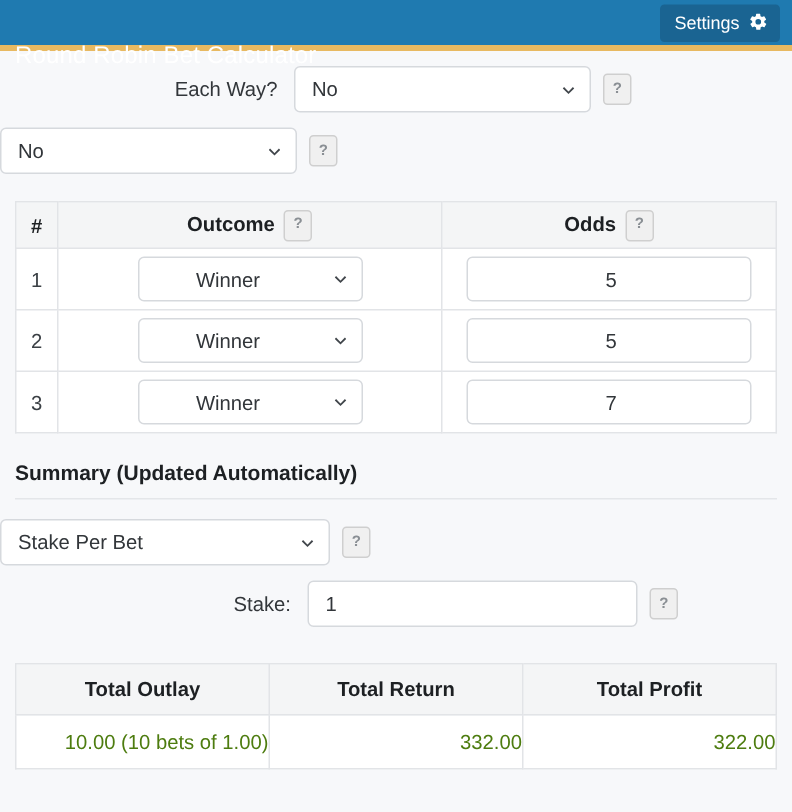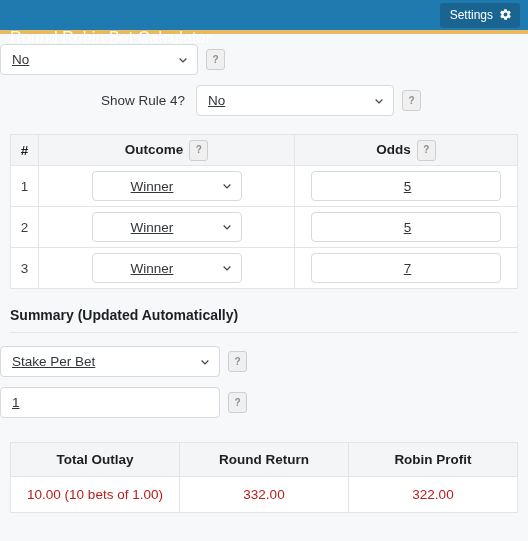--- a/index.html
+++ b/index.html
@@ -74,21 +74,20 @@
     box-sizing: border-box;
     background: #ffffff;
     border: 1px solid #d6d9dd;
     border-radius: 4px;
     display: flex;
     align-items: center;
     padding: 0 8px 0 11px;
     font-size: 13.5px;
     color: #32363a;
     cursor: pointer;
-    text-decoration: underline;
   }
   .control .value { flex: 1; white-space: nowrap; }
   .chev {
     width: 12px;
     height: 12px;
     flex: 0 0 auto;
   }
   .chev svg { display: block; }
   .text-input {
     cursor: text;
@@ -187,67 +186,67 @@
     font-weight: bold;
     color: #1d2023;
     height: 33px;
     padding: 0;
     text-align: center;
   }
   .totals-table td {
     border: 1px solid #e2e4e7;
     height: 35px;
     padding: 0;
-    text-align: center;
-    font-size: 13.5px;
-    color: #b91c1c;
+    text-align: right;
+    font-size: 13.5px;
+    color: #4d7c0f;
   }
 </style>
 </head>
 <body>
 
 <div class="app-header">
   <div class="app-title">Round Robin Bet Calculator</div>
   <div class="settings-button">
     <span>Settings</span>
     <span class="gear-icon">
       <svg width="13" height="13" viewBox="0 0 24 24" fill="#ffffff">
         <path d="M19.4 13a7.6 7.6 0 0 0 0-2l2.1-1.6a.5.5 0 0 0 .1-.6l-2-3.4a.5.5 0 0 0-.6-.2l-2.5 1a7.3 7.3 0 0 0-1.7-1l-.4-2.6a.5.5 0 0 0-.5-.4h-4a.5.5 0 0 0-.5.4l-.4 2.6a7.3 7.3 0 0 0-1.7 1l-2.5-1a.5.5 0 0 0-.6.2l-2 3.4a.5.5 0 0 0 .1.6L4.6 11a7.6 7.6 0 0 0 0 2l-2.1 1.6a.5.5 0 0 0-.1.6l2 3.4a.5.5 0 0 0 .6.2l2.5-1a7.3 7.3 0 0 0 1.7 1l.4 2.6a.5.5 0 0 0 .5.4h4a.5.5 0 0 0 .5-.4l.4-2.6a7.3 7.3 0 0 0 1.7-1l2.5 1a.5.5 0 0 0 .6-.2l2-3.4a.5.5 0 0 0-.1-.6L19.4 13zM12 15.5A3.5 3.5 0 1 1 15.5 12 3.5 3.5 0 0 1 12 15.5z"></path>
       </svg>
     </span>
   </div>
 </div>
 
 <div class="form-area">
+
+  <div class="form-row">
+    <div class="field-label">Each Way?</div>
+    <div class="control">
+      <span class="value">No</span>
+      <span class="chev">
+        <svg width="12" height="12" viewBox="0 0 16 16" fill="none" stroke="#41464b" stroke-width="1.6">
+          <path d="M3.5 6 L8 10.5 L12.5 6"></path>
+        </svg>
+      </span>
+    </div>
+    <div class="help-button">?</div>
+  </div>
 
   <div class="form-row">
     <div class="control">
       <span class="value">No</span>
       <span class="chev">
         <svg width="12" height="12" viewBox="0 0 16 16" fill="none" stroke="#41464b" stroke-width="1.6">
           <path d="M3.5 6 L8 10.5 L12.5 6"></path>
         </svg>
       </span>
     </div>
     <div class="help-button">?</div>
   </div>
 
-  <div class="form-row">
-    <div class="field-label">Show Rule 4?</div>
-    <div class="control">
-      <span class="value">No</span>
-      <span class="chev">
-        <svg width="12" height="12" viewBox="0 0 16 16" fill="none" stroke="#41464b" stroke-width="1.6">
-          <path d="M3.5 6 L8 10.5 L12.5 6"></path>
-        </svg>
-      </span>
-    </div>
-    <div class="help-button">?</div>
-  </div>
-
 </div>
 
 <table class="bets-table">
   <thead>
     <tr>
       <th class="col-num">#</th>
       <th class="col-outcome">
         <span>Outcome</span><span class="help-button inline">?</span>
       </th>
       <th>
@@ -336,34 +335,35 @@
       <span class="chev">
         <svg width="12" height="12" viewBox="0 0 16 16" fill="none" stroke="#41464b" stroke-width="1.6">
             <path d="M3.5 6 L8 10.5 L12.5 6"></path>
           </svg>
       </span>
     </div>
     <div class="help-button">?</div>
   </div>
 
   <div class="form-row">
+    <div class="field-label">Stake:</div>
     <div class="control text-input">
       <span class="value">1</span>
     </div>
     <div class="help-button">?</div>
   </div>
 
 </div>
 
 <table class="totals-table">
   <thead>
     <tr>
       <th>Total Outlay</th>
-      <th>Round Return</th>
-      <th>Robin Profit</th>
+      <th>Total Return</th>
+      <th>Total Profit</th>
     </tr>
   </thead>
   <tbody>
     <tr>
       <td>10.00 (10 bets of 1.00)</td>
       <td>332.00</td>
       <td>322.00</td>
     </tr>
   </tbody>
 </table>

